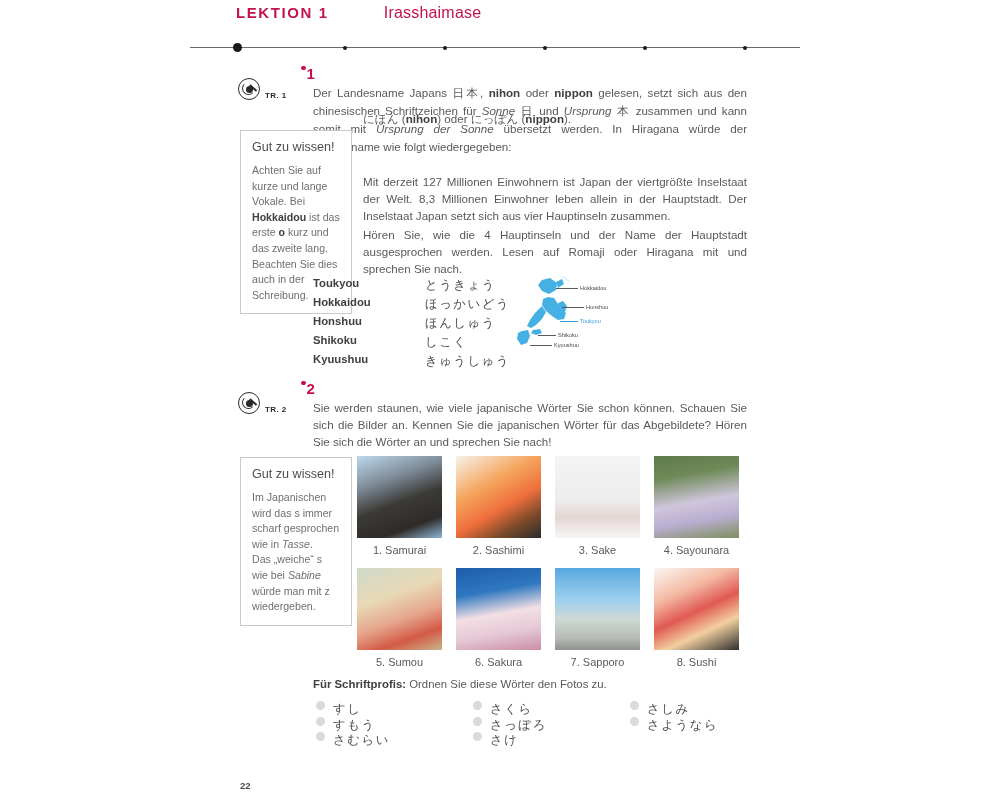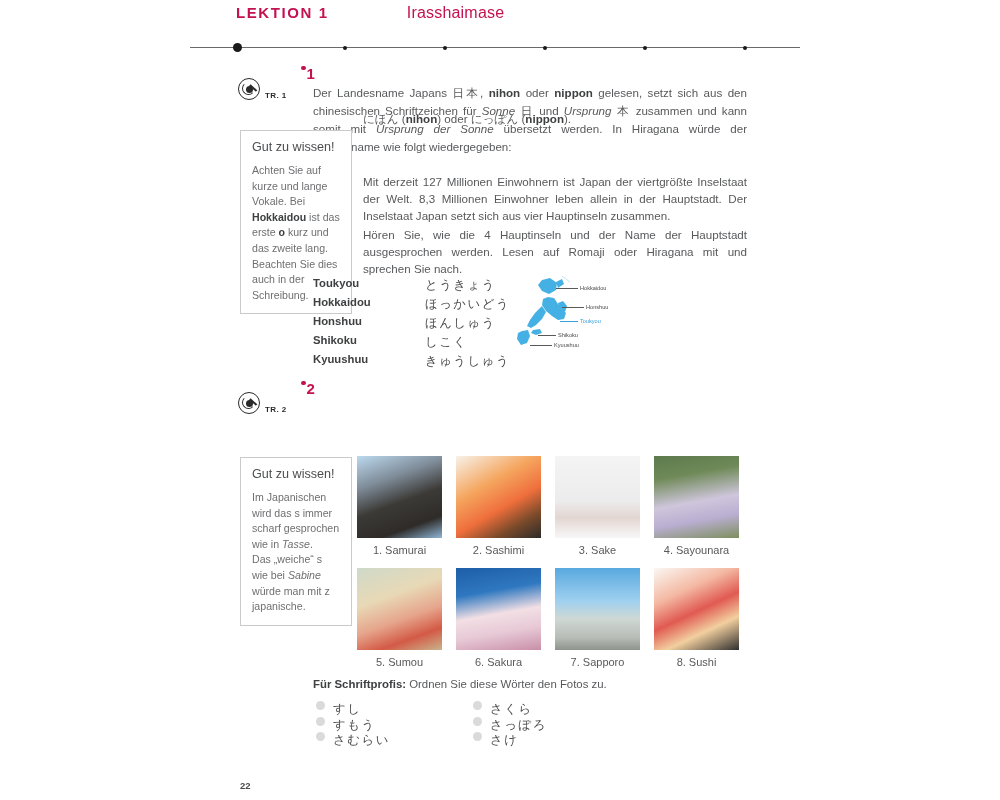--- a/index.html
+++ b/index.html
@@ -24,21 +24,21 @@
   }
   .hdr-lektion {
     color: #C4114F;
     font-weight: bold;
     font-size: 15px;
     letter-spacing: 1.6px;
   }
   .hdr-title {
     color: #C4114F;
     font-size: 16px;
-    margin-left: 78px;
+    margin-left: 55px;
     letter-spacing: .2px;
   }
 
   
   .timeline {
     position: absolute;
     top: 43px; left: 190px;
     width: 610px; height: 10px;
   }
   .timeline-line {
@@ -339,24 +339,25 @@
     <span class="disc">
         <span class="disc-arc"></span>
       </span>
     <span class="track-label">TR. 2</span>
   </div>
 
   <div class="ex-num" style="left:301px; top:380px;">
     <span class="marker"></span><span>2</span>
   </div>
 
+  <div class="body-text" style="left:313px; top:399px; width:434px;">Sie werden staunen, wie viele japanische Wörter Sie schon können. Schauen Sie sich die Bilder an. Kennen Sie die japanischen Wörter für das Abgebildete? Hören Sie sich die Wörter an und sprechen Sie nach!</div>
 
   <div class="info-box" style="left:240px; top:457px; width:112px;">
     <div class="info-title">Gut zu wissen!</div>
-    <div class="info-body" id="ib2"><span>Im Japanischen wird das s immer scharf gesprochen wie in </span><span class="ital">Tasse</span><span>.</span><br><span>Das „weiche“ s wie bei </span><span class="ital">Sabine</span><span> würde man mit z japanische.</span></div>
+    <div class="info-body" id="ib2"><span>Im Japanischen wird das s immer scharf gesprochen wie in </span><span class="ital">Tasse</span><span>.</span><br><span>Das „weiche“ s wie bei </span><span class="ital">Sabine</span><span> würde man mit z wiedergeben.</span></div>
   </div>
 
   <div class="photo-grid" style="left:357px; top:456px;" id="photogrid">
       <div class="cell">
         <div class="photo" style="background:linear-gradient(160deg,#bcd9ee 0%,#7f8c99 30%,#3c3a36 55%,#2e2b28 80%,#8fb6d6 100%);"></div>
         <div class="cap">1. Samurai</div>
       </div>
       <div class="cell">
         <div class="photo" style="background:linear-gradient(150deg,#f7f2ea 0%,#f5a65f 35%,#ef6f3c 60%,#7a4a2a 80%,#2b2b2b 100%);"></div>
         <div class="cap">2. Sashimi</div>
@@ -413,16 +414,26 @@
         </div>
         <div class="kana-item">
           <span class="kana-bullet"></span>
           <span class="kana-word">さっぽろ</span>
         </div>
         <div class="kana-item">
           <span class="kana-bullet"></span>
           <span class="kana-word">さけ</span>
         </div>
       </div>
+      <div>
+        <div class="kana-item">
+          <span class="kana-bullet"></span>
+          <span class="kana-word">さしみ</span>
+        </div>
+        <div class="kana-item">
+          <span class="kana-bullet"></span>
+          <span class="kana-word">さようなら</span>
+        </div>
+      </div>
     </div>
 
   <div class="pageno">22</div>
 </div>
 
 </body></html>

